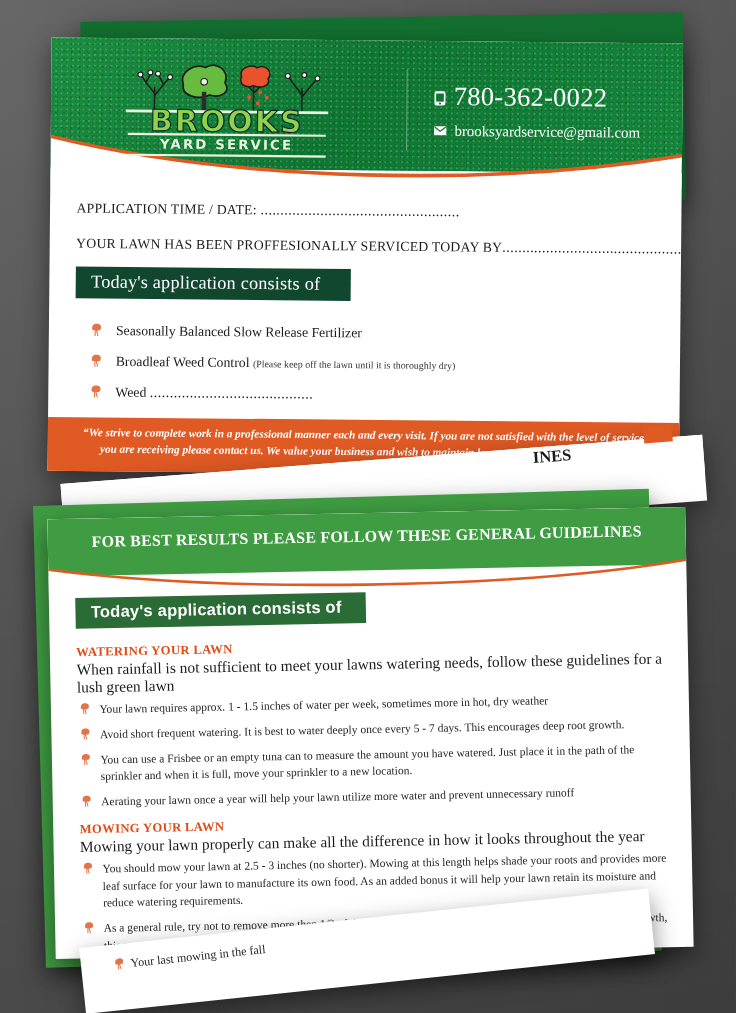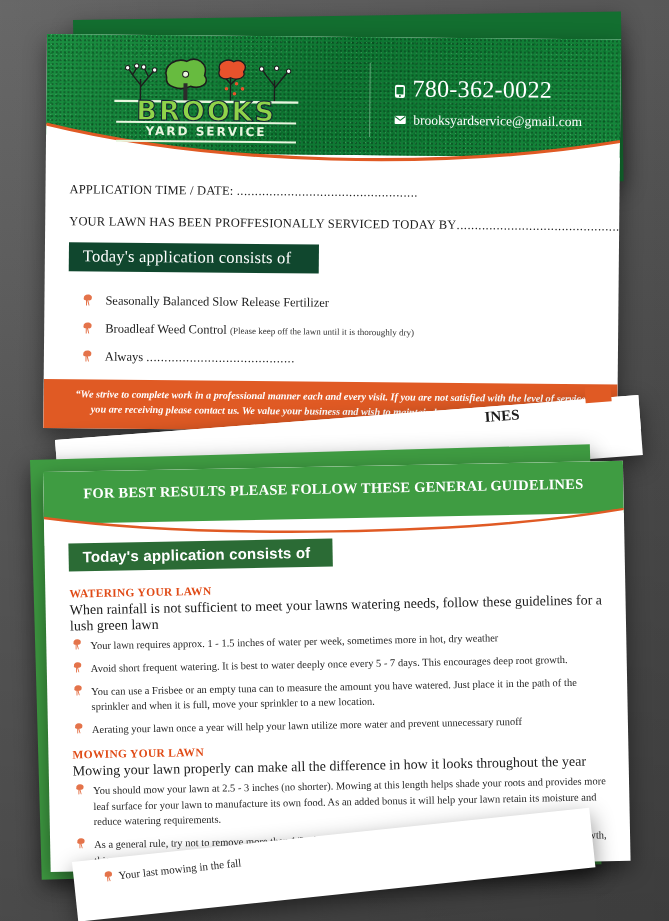--- a/index.html
+++ b/index.html
@@ -240,21 +240,21 @@
         </span>
         <span>Broadleaf Weed Control</span>
         <span class="small-note">(Please keep off the lawn until it is thoroughly dry)</span>
       </li>
       <li>
         <span class="tbullet">
           <svg width="11" height="13" viewBox="0 0 11 13">
               <path d="M5.5,1 C2.6,1 1,2.9 1.4,4.7 C0.6,6 2.1,7.3 3.6,6.8 L3.6,12 L4.6,12 L4.6,6.6 L6.2,12 L7.1,12 L5.9,6.9 C7.6,7.5 9.6,6.2 9.3,4.6 C10,2.8 8.3,1 5.5,1 Z" fill="#e4734a"></path>
             </svg>
         </span>
-        <span>Always</span>
+        <span>Weed</span>
         <span class="dots">.........................................</span>
       </li>
     </ul>
 
     <div class="water-line" style="margin:14px 0 0 24px">
       <span>Please begin watering the lawn</span>
       <span class="dots">.............................................</span>
       <span>after application</span>
     </div>
   </div>

